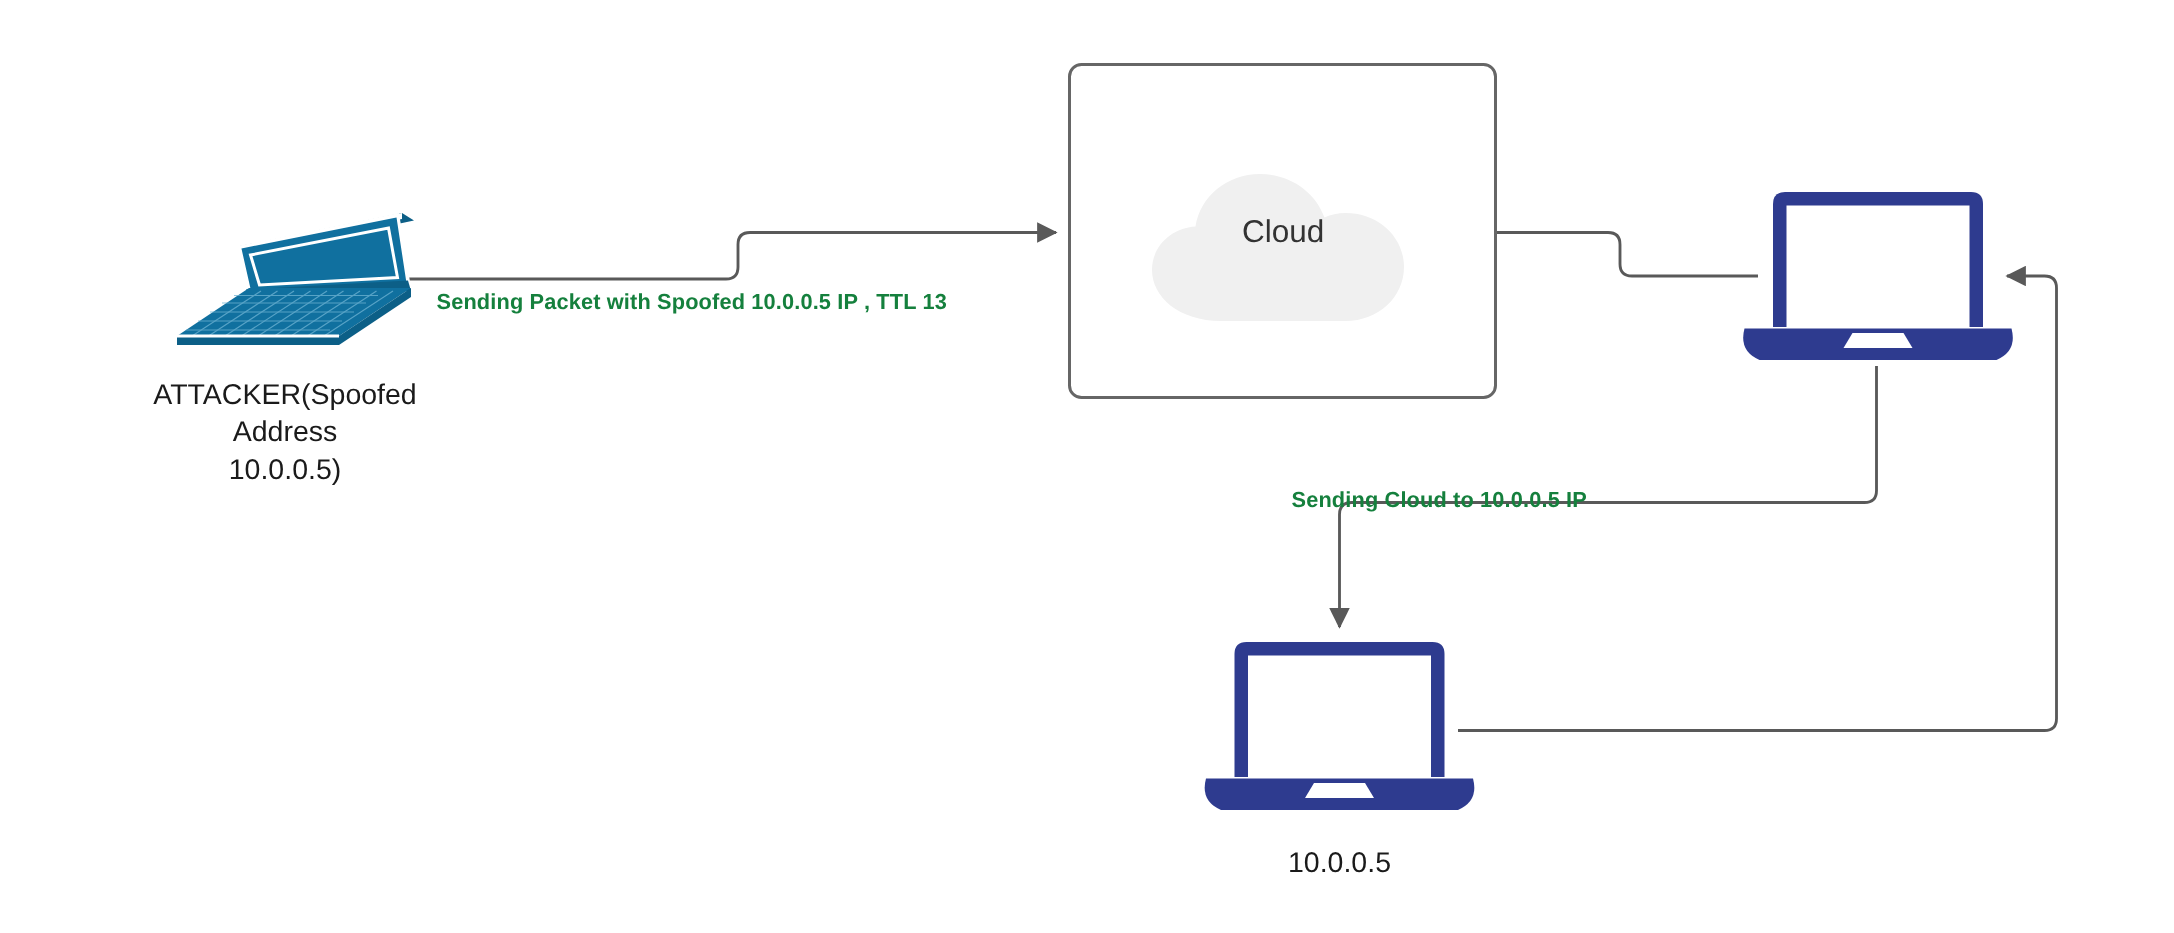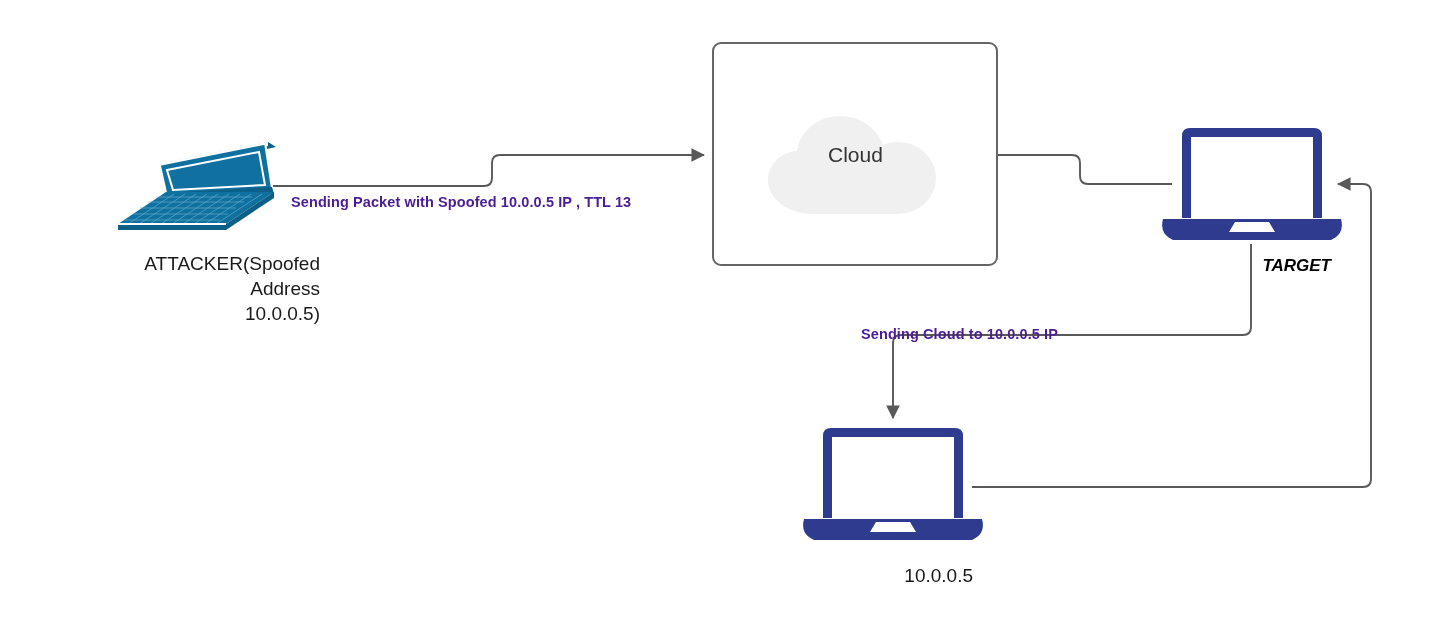--- a/index.html
+++ b/index.html
@@ -22,31 +22,31 @@
     left: 0;
     top: 0;
     width: 1449px;
     height: 622px;
     pointer-events: none;
   }
 
   
   .node-label {
     position: absolute;
-    text-align: right;
+    text-align: center;
     color: #1a1a1a;
     font-size: 19px;
     line-height: 25px;
     white-space: pre-line;
   }
   .edge-label {
     position: absolute;
     font-size: 14.5px;
     font-weight: bold;
-    color: #4c1d95;
+    color: #15803d;
     white-space: nowrap;
     letter-spacing: .1px;
   }
   .target-label {
     font-weight: bold;
     font-style: italic;
     font-size: 17px;
     color: #000;
   }
 
@@ -150,21 +150,20 @@
 
   <div class="cloud-text" style="left:828px; top:143px;">Cloud</div>
 
   <svg class="laptop" style="left:1155px; top:124px;" width="194" height="122" viewBox="0 0 194 122">
     <path d="M 27 12 Q 27 4 35 4 L 159 4 Q 167 4 167 12 L 167 94 L 27 94 Z" fill="#2e3b8f"></path>
     <rect x="36" y="13" width="122" height="81" fill="#ffffff"></rect>
     <path d="M 8 95 L 186 95 Q 190 110 176 116 L 18 116 Q 4 110 8 95 Z" fill="#2e3b8f"></path>
     <path d="M 80 98 L 114 98 L 120 108 L 74 108 Z" fill="#ffffff"></path>
   </svg>
 
-  <div class="node-label target-label" style="left:1171px; top:253px; width:160px;">TARGET</div>
 
   <svg class="laptop" style="left:796px; top:424px;" width="194" height="122" viewBox="0 0 194 122">
     <path d="M 27 12 Q 27 4 35 4 L 159 4 Q 167 4 167 12 L 167 94 L 27 94 Z" fill="#2e3b8f"></path>
     <rect x="36" y="13" width="122" height="81" fill="#ffffff"></rect>
     <path d="M 8 95 L 186 95 Q 190 110 176 116 L 18 116 Q 4 110 8 95 Z" fill="#2e3b8f"></path>
     <path d="M 80 98 L 114 98 L 120 108 L 74 108 Z" fill="#ffffff"></path>
   </svg>
 
   <div class="node-label" style="left:813px; top:563px; width:160px;">10.0.0.5</div>
 

